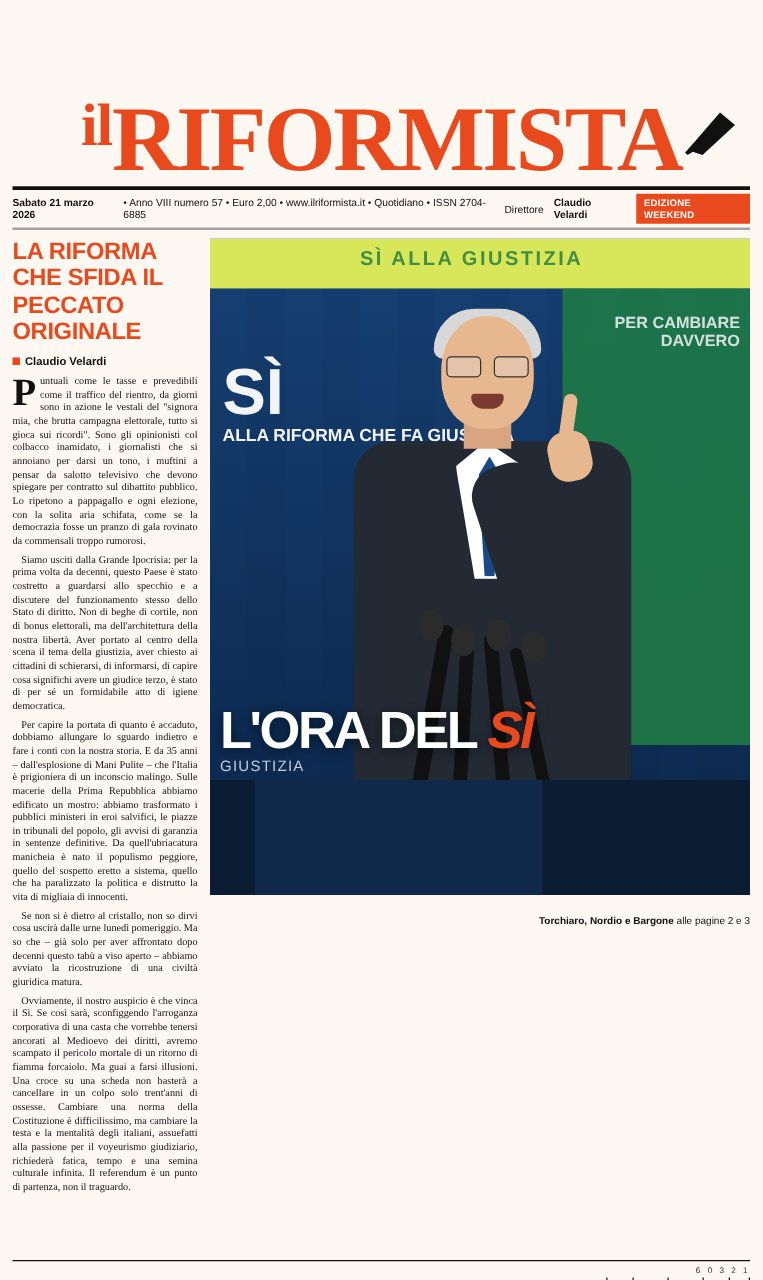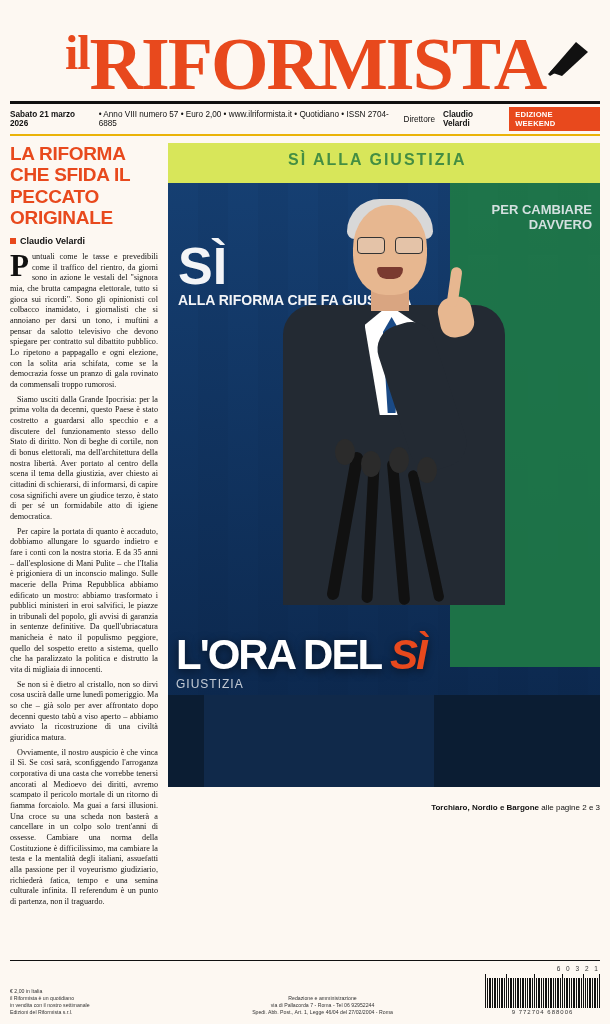--- a/index.html
+++ b/index.html
@@ -7,40 +7,40 @@
   body {
     width: 610px; height: 1024px;
     background: #fdf8f2;
     font-family: "Liberation Serif", serif;
     color: #111;
     overflow: hidden;
   }
   .page { width:610px; height:1024px; position:relative; background:#fdf8f2; padding: 0 10px; }
 
   
-  .masthead { padding-top: 32px; position:relative; }
+  .masthead { padding-top: 32px; position:relative;margin-top:48px; }
   .logo-row { display:flex; align-items:flex-start; justify-content:center; position:relative; }
   .logo {
     font-family: "Liberation Serif", serif;
     font-weight: bold;
     font-size: 74px;
     line-height: 0.88;
     letter-spacing: -2px;
     color: #E8491D;
     white-space: nowrap;
   }
   .logo .il { font-size: 48px; vertical-align: top; letter-spacing:-1px; }
   .pen {
     position:absolute; right: 8px; top: 4px; width: 46px; height: 40px;
   }
   .rule-top { height: 3px; background:#111; margin-top: 4px; }
   .infobar {
     display:flex; align-items:center; justify-content:space-between;
     font-family:"Liberation Sans", sans-serif;
-    font-size: 8.2px; padding: 3px 0 3px 0; border-bottom: 2px solid #eab308;
+    font-size: 8.2px; padding: 3px 0 3px 0; border-bottom: 2px solid #a3a3a3;
   }
   .infobar .left { display:flex; align-items:center; gap:4px; }
   .infobar .date { font-weight: bold; }
   .infobar .right { display:flex; align-items:center; gap:8px; }
   .edizione {
     background:#E8491D; color:#fff; font-weight:bold; font-size:7.6px;
     padding:3px 6px; letter-spacing:0.2px;
   }
 
   
@@ -57,21 +57,21 @@
   .edit-body { font-size: 8.2px; line-height: 1.30; text-align: justify; hyphens:auto; }
   .edit-body p { margin: 0 0 4px 0; text-indent: 7px; }
   .edit-body p.first { text-indent: 0; }
   .edit-body p.first::first-letter {
     float:left; font-size: 31px; line-height: 25px; font-weight:bold;
     padding-right: 3px; padding-top: 1px;
   }
 
   .photo-col { flex: 1 1 auto; position:relative; }
   .photo {
-    position:relative; width:100%; height: 644px; overflow:hidden;
+    position:relative; width:100%; height: 525px; overflow:hidden;
     background: linear-gradient(#14406e, #0d2b4d);
   }
   
   .bk-banner {
     position:absolute; left:0; right:0; top:0; height:40px;
     background:#d8e65a;
   }
   .bk-banner .txt {
     font-family:"Liberation Sans", sans-serif; font-weight:bold;
     color:#2a7f3f; font-size:16px; letter-spacing:2px;

